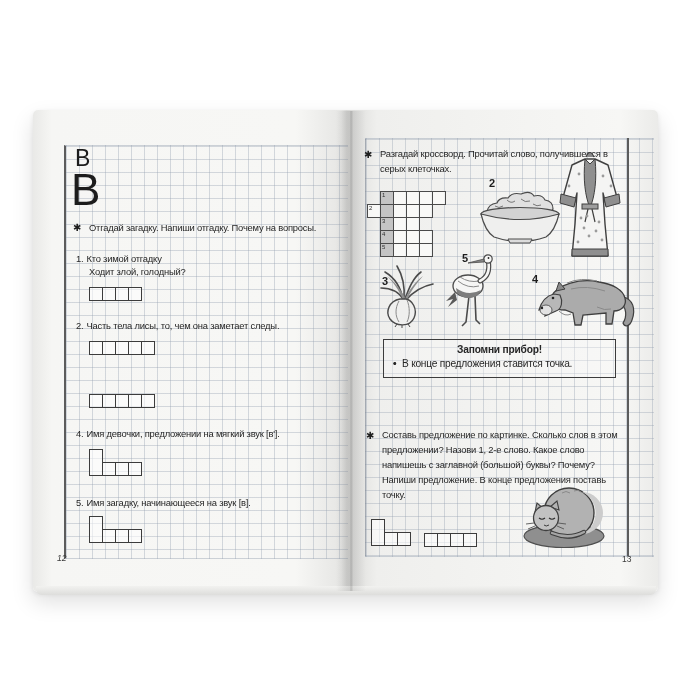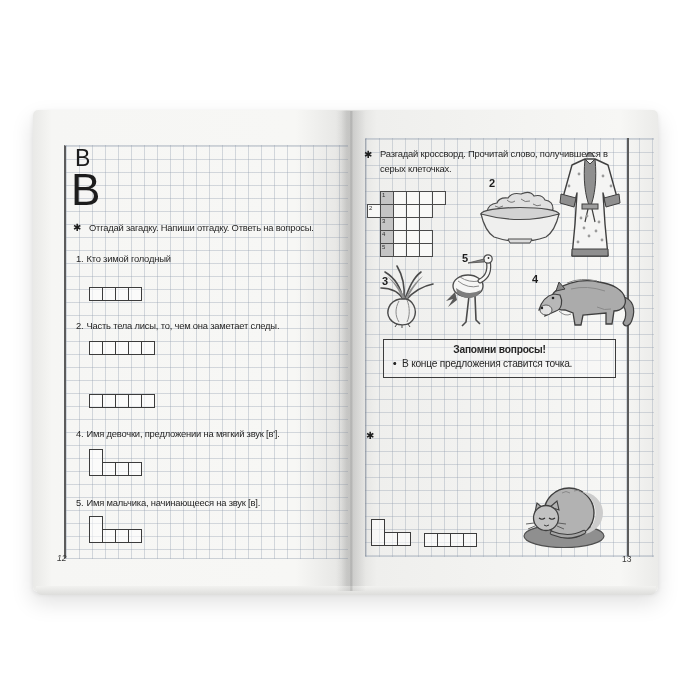--- a/index.html
+++ b/index.html
@@ -54,24 +54,25 @@
 
   <div class="book"></div>
   <div class="book-edge-bottom"></div>
 
   <div class="grid grid-left"></div>
 
   <div class="letter-small">В</div>
   <div class="letter-large">В</div>
 
   <span class="star" style="left:73px;top:222px;">✱</span>
-  <div class="txt" style="left:89px;top:221px;white-space:nowrap;">Отгадай загадку. Напиши отгадку. Ответь на вопросы.</div>
+  <div class="txt" style="left:89px;top:221px;white-space:nowrap;">Отгадай загадку. Напиши отгадку. Почему на вопросы.</div>
 
   <div class="txt" style="left:76px;top:252px;width:256px;">
-    <div><span class="q-number">1.</span><span>Кто зимой голодный</span></div>
+    <div><span class="q-number">1.</span><span>Кто зимой отгадку</span></div>
+    <div class="q-line2">Ходит злой, голодный?</div>
   </div>
   <div class="acell-row" style="left:89px;top:287px;">
       <div class="acell"></div>
       <div class="acell"></div>
       <div class="acell"></div>
       <div class="acell"></div>
     </div>
 
   <div class="txt" style="left:76px;top:319px;width:262px;">
     <span class="q-number">2.</span><span>Часть тела лисы, то, чем она заметает следы.</span>
@@ -96,21 +97,21 @@
     <span class="q-number">4.</span><span>Имя девочки, предложении на мягкий звук [в'].</span>
   </div>
   <div class="acell-row" style="left:89px;top:449px;">
       <div class="acell tall"></div>
       <div class="acell"></div>
       <div class="acell"></div>
       <div class="acell"></div>
     </div>
 
   <div class="txt" style="left:76px;top:496px;width:262px;">
-    <span class="q-number">5.</span><span>Имя мальчика, начинающееся на звук [в].</span>
+    <span class="q-number">5.</span><span>Имя загадку, начинающееся на звук [в].</span>
   </div>
   <div class="acell-row" style="left:89px;top:516px;">
       <div class="acell tall"></div>
       <div class="acell"></div>
       <div class="acell"></div>
       <div class="acell"></div>
     </div>
 
   <div class="pagenum" style="left:57px;top:553px;font-style:italic;">12</div>
 
@@ -249,31 +250,32 @@
       <path d="M19,24 l3,-9 6,7 Z" fill="#8a8a8a" stroke="#3f3f3f" stroke-width="1"></path>
       <path d="M17,27 C8,29 4,36 2,43 L10,41 L8,49 L19,44 C25,42 26,34 23,28 Z" fill="#b7b7b7" stroke="#3f3f3f" stroke-width="1.2"></path>
       <ellipse cx="9" cy="43" rx="6" ry="5" fill="#e2e2e2" stroke="#3f3f3f" stroke-width="0.8"></ellipse>
       <circle cx="5" cy="41" r="1.2" fill="#222"></circle>
       <circle cx="16" cy="31" r="1.3" fill="#222"></circle>
       <path d="M22,44 q6,6 12,3" fill="none" stroke="#8a8a8a" stroke-width="1"></path>
     </svg>
   </div>
 
   <div class="rules-box">
-    <div class="rules-title">Запомни вопросы!</div>
+    <div class="rules-title">Запомни прибор!</div>
     <div class="rule-item">
       <span class="rule-bullet">•</span>
     </div>
     <div class="rule-item">
       <span class="rule-bullet">•</span>
       <span>В конце предложения ставится точка.</span>
     </div>
   </div>
 
   <span class="star" style="left:366px;top:430px;">✱</span>
+  <div class="txt txt-r" style="left:382px;top:427px;width:246px;">Составь предложение по картинке. Сколько слов в этом предложении? Назови 1, 2-е слово. Какое слово напишешь с заглавной (большой) буквы? Почему? Напиши предложение. В конце предложения поставь точку.</div>
 
   <div class="acell-row" style="left:371px;top:519px;">
       <div class="acell tall"></div>
       <div class="acell"></div>
       <div class="acell"></div>
     </div>
   <div class="acell-row" style="left:424px;top:533px;">
       <div class="acell"></div>
       <div class="acell"></div>
       <div class="acell"></div>

